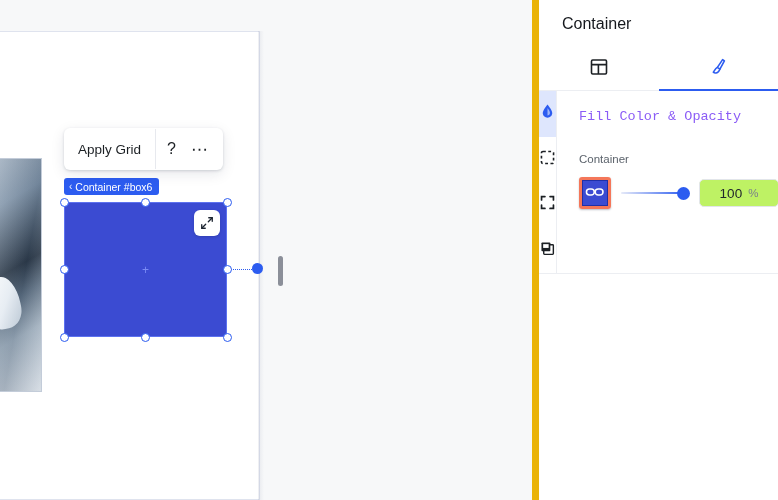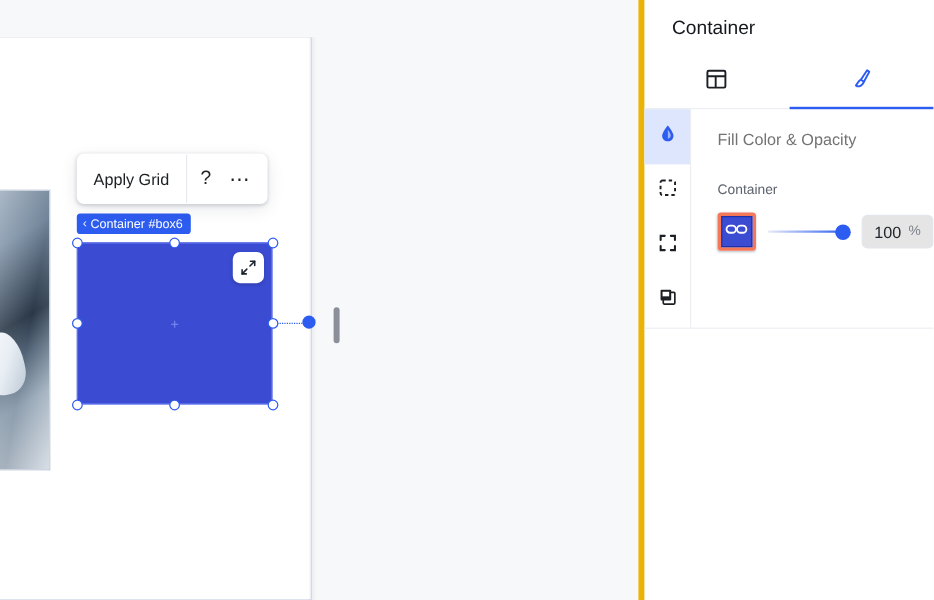--- a/index.html
+++ b/index.html
@@ -153,21 +153,21 @@
     width: 5px; height: 30px;
     background: #8b8f99; border-radius: 2.5px;
     z-index: 11;
   }
 
   
   .panel {
     position: absolute; left: 532px; top: 0;
     width: 246px; height: 500px;
     background: #ffffff;
-    border-left: 5px solid #eab308;
+    border-left: 7px solid #eab308;
   }
   .panel-header {
     height: 47px;
     display: flex; align-items: center;
     padding-left: 23px;
     font-size: 16px; color: #15181d;
   }
   .panel-tabs {
     height: 44px;
     display: flex; align-items: stretch;
@@ -191,21 +191,21 @@
     display: flex; flex-direction: column;
   }
   .rail-item {
     height: 46px;
     display: flex; align-items: center; justify-content: center;
     cursor: pointer;
   }
   .rail-item.active { background: #dee6fd; }
   .panel-content { flex: 1; padding: 18px 0 0 22px; }
   .section-title {
-    font-size: 13.5px; color: #737373; margin-bottom: 29px;
+    font-size: 13.5px; color: #8b5cf6; margin-bottom: 29px; font-family: Liberation Mono, monospace;
   }
   .field-label {
     font-size: 11.5px; color: #5c636c; margin-bottom: 12px;
   }
   .fill-row { display: flex; align-items: center; }
 
   .swatch-wrap {
     width: 32px; height: 32px;
     border: 3px solid #f4775a;
     border-radius: 3px;
@@ -233,25 +233,25 @@
     border-radius: 2px;
   }
   .slider-thumb {
     position: absolute; right: -5px; top: 1px;
     width: 13px; height: 13px;
     background: #2c5cf0;
     border-radius: 50%;
     cursor: grab;
   }
   .value-box {
-    width: 60px; height: 28px;
+    width: 80px; height: 28px;
     margin-left: 12px;
     border: 1px solid #e2e5ea;
     border-radius: 5px;
-    background: #e5e5e5;
+    background: #bef264;
     display: flex; align-items: center; justify-content: center;
     gap: 6px;
     cursor: text;
   }
   .value-num { font-size: 13.5px; color: #22262c; }
   .value-unit { font-size: 11.5px; color: #7b818a; }
   .panel-divider { height: 1px; background: #eceef2; }
 </style>
 </head>
 <body>

